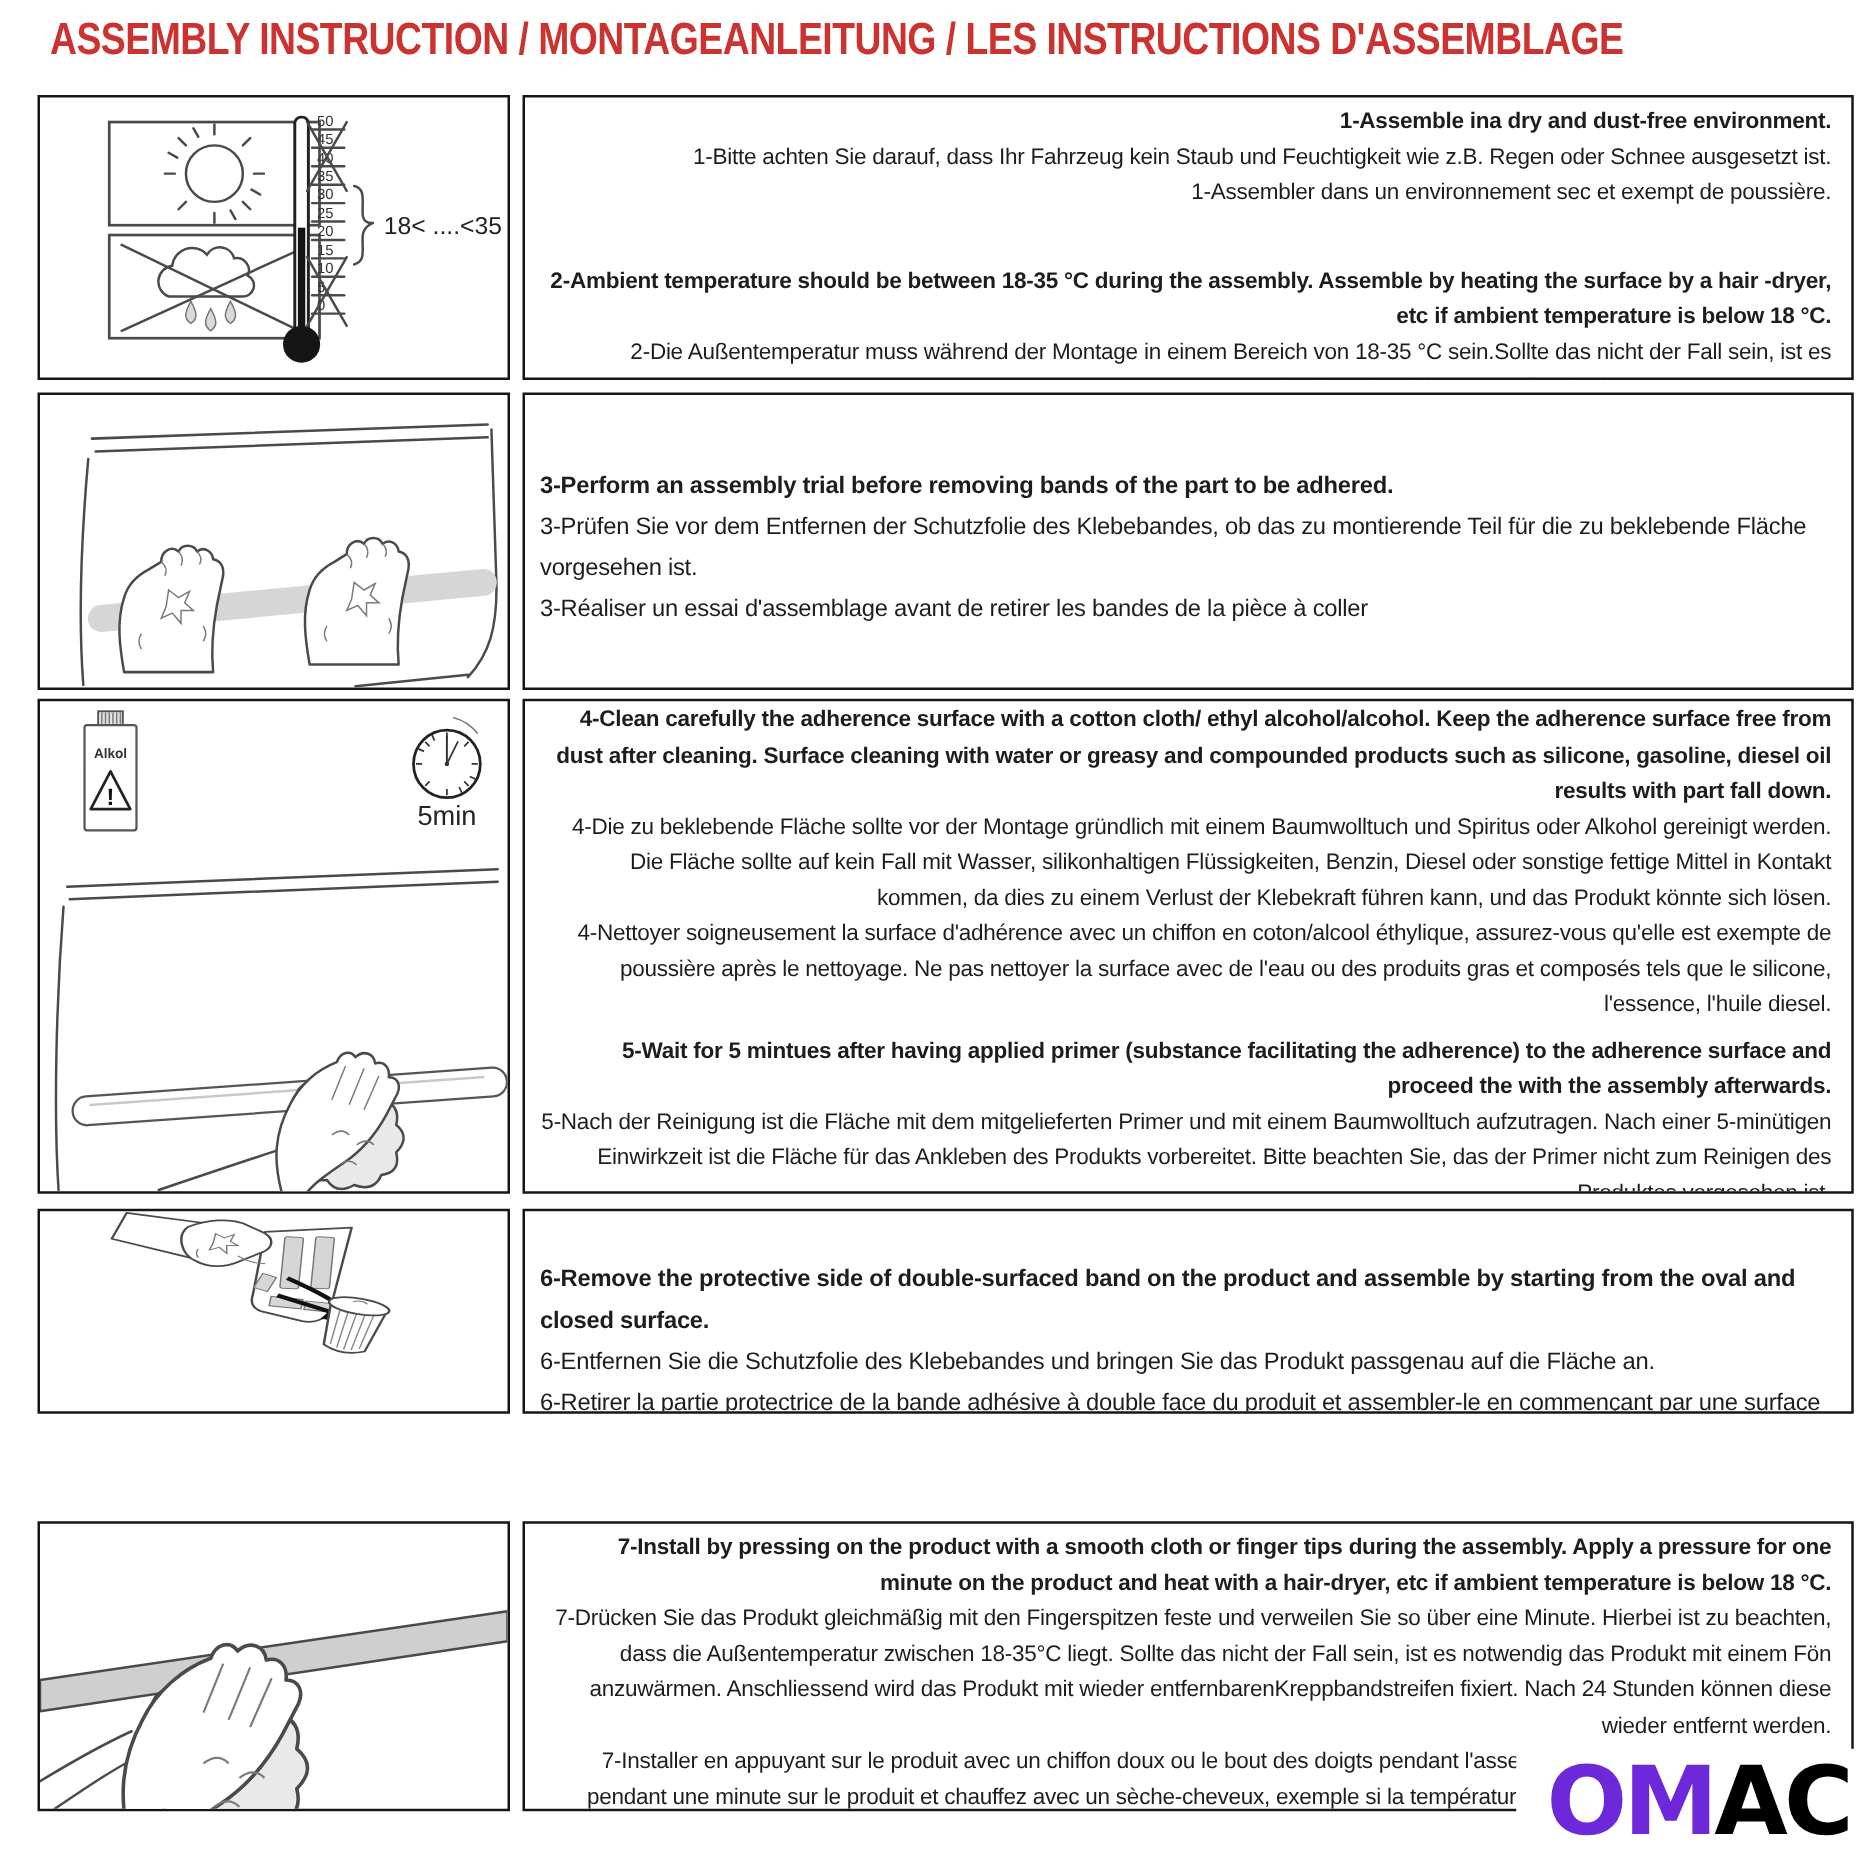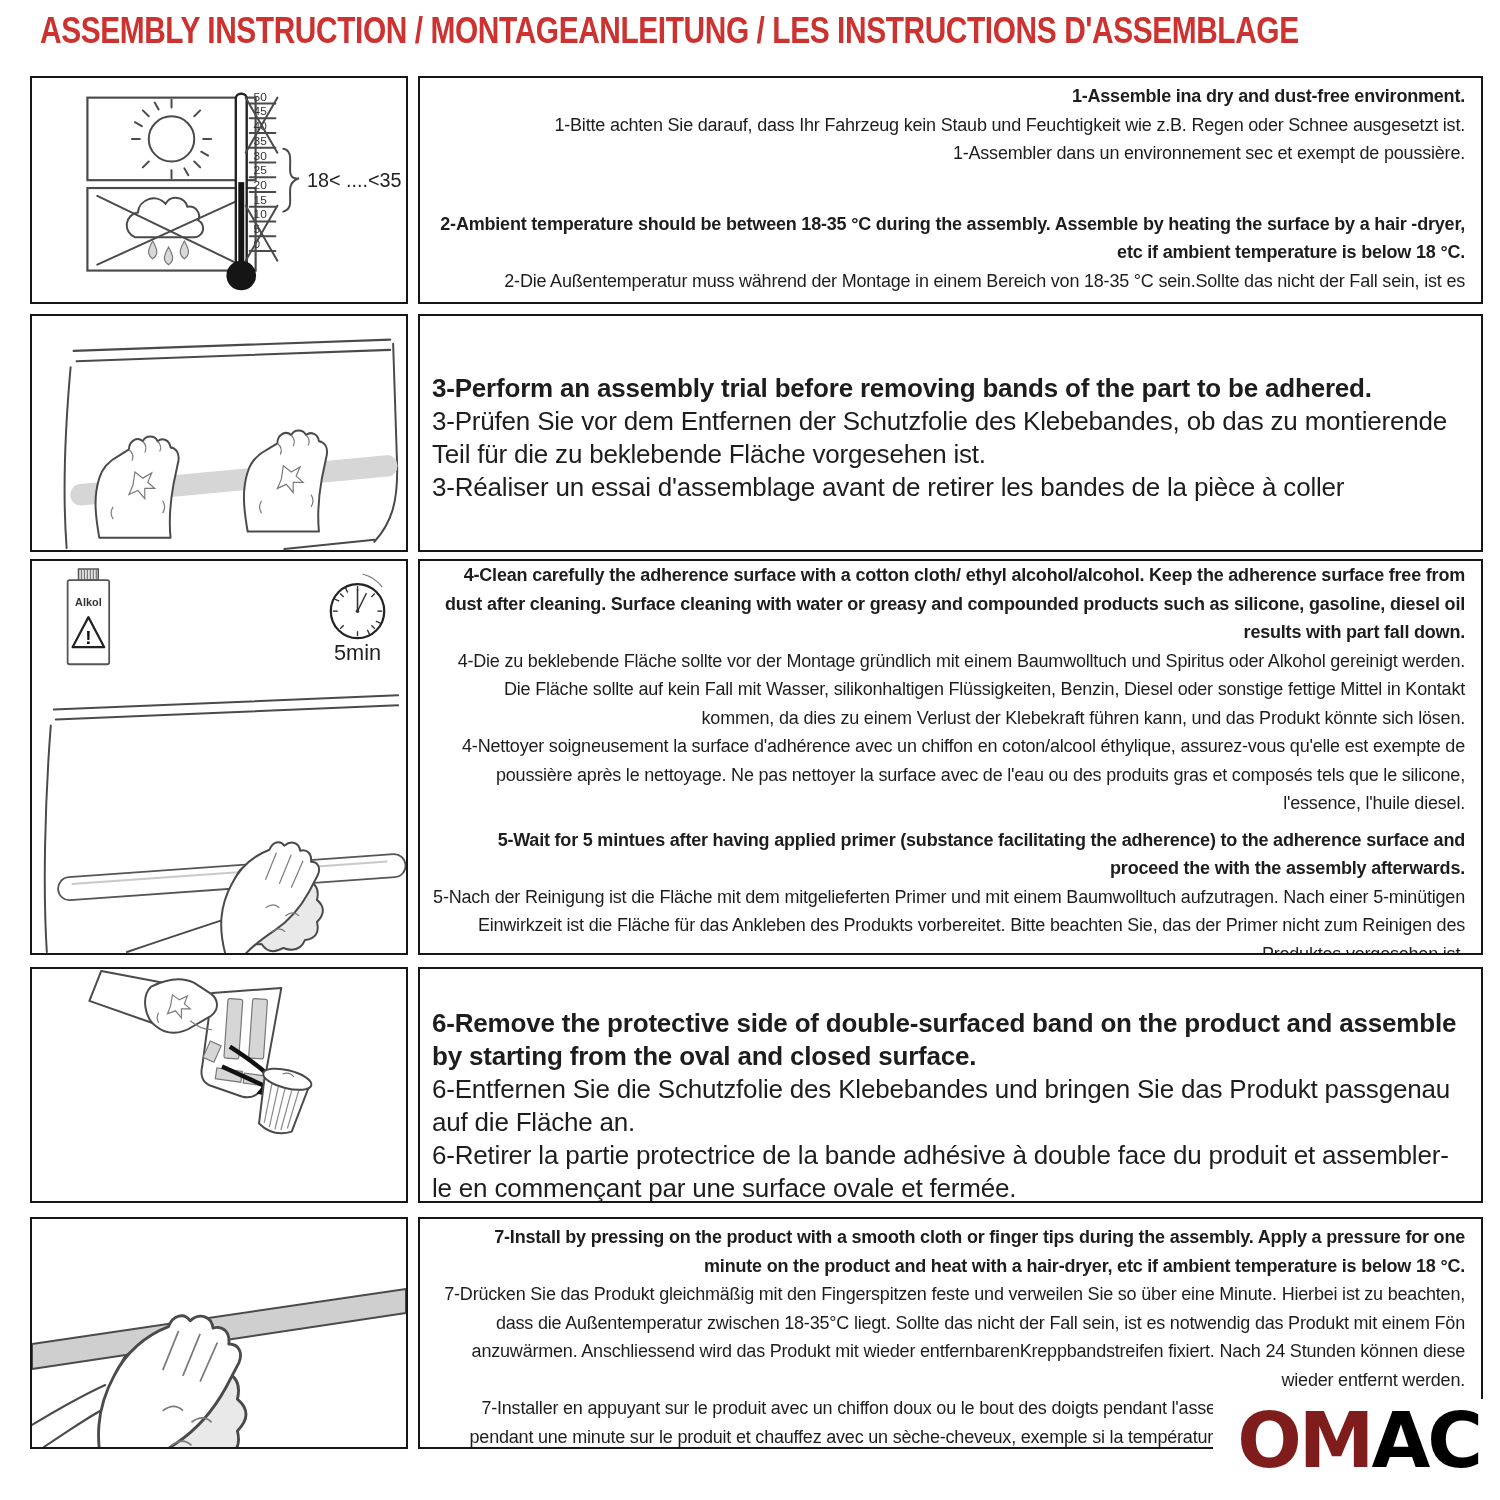--- a/index.html
+++ b/index.html
@@ -4,40 +4,40 @@
 <style>
   html,body{margin:0;padding:0;background:#fff;}
   .page{position:relative;width:1500px;height:1500px;background:#fff;overflow:hidden;
         font-family:"Liberation Sans",sans-serif;color:#1d1d1d;}
   .title{position:absolute;left:40px;top:10px;font-size:36px;font-weight:bold;color:#cc3230;
          white-space:nowrap;transform:scaleX(.83);transform-origin:left top;letter-spacing:-.5px;}
   .row{position:absolute;left:30px;width:1453px;display:flex;gap:10px;}
   .r1{top:76px;height:228px}
   .r2{top:314px;height:238px}
   .r3{top:559px;height:396px}
-  .r4{top:967px;height:236px}
+  .r4{top:967px;height:164px}
   .r5{top:1217px;height:232px}
   .illus{flex:0 0 378px;height:100%;border:2.5px solid #161616;background:#fff;box-sizing:border-box;}
   .illus svg{width:100%;height:100%;display:block;}
   .tbox{flex:1;height:100%;border:2.5px solid #161616;background:#fff;box-sizing:border-box;
         padding:4px 16px 0 12px;overflow:hidden;}
   .r2 .tbox{padding-top:56px}
   .r3 .tbox{padding-top:0}
   .r4 .tbox{padding-top:38px}
   .r5 .tbox{}
   p{margin:0;letter-spacing:-.2px;}
   .sm{font-size:18px;line-height:28.5px;text-align:right;}
-  .lg{font-size:26px;line-height:33px;}
+  .lg{font-size:19px;line-height:33px;}
   .b{font-weight:bold;}
   .gap{margin-top:42px}
   .gap2{margin-top:8px}
   .logo{position:absolute;right:16px;top:1399px;background:#fff;padding:4px 4px 8px 24px;
         font-family:"DejaVu Sans",sans-serif;font-weight:bold;font-size:76px;line-height:1;
         letter-spacing:-3px;white-space:nowrap;}
-  .logo .lb{color:#7f1d1d}
+  .logo .lb{color:#6d28d9}
   .logo .lr{color:#000000}
   .ln{stroke:#4a4a4a;stroke-width:2;fill:none;stroke-linecap:round;}
   .thin{stroke:#7a7a7a;stroke-width:1.2;fill:none;}
   .wht{fill:#fff;stroke:#4a4a4a;stroke-width:2;stroke-linejoin:round;}
   .gry{fill:#d6d6d6;}
   .num{font-size:12px;fill:#333;font-family:"Liberation Sans",sans-serif;}
 </style>
 </head>
 <body>
 

